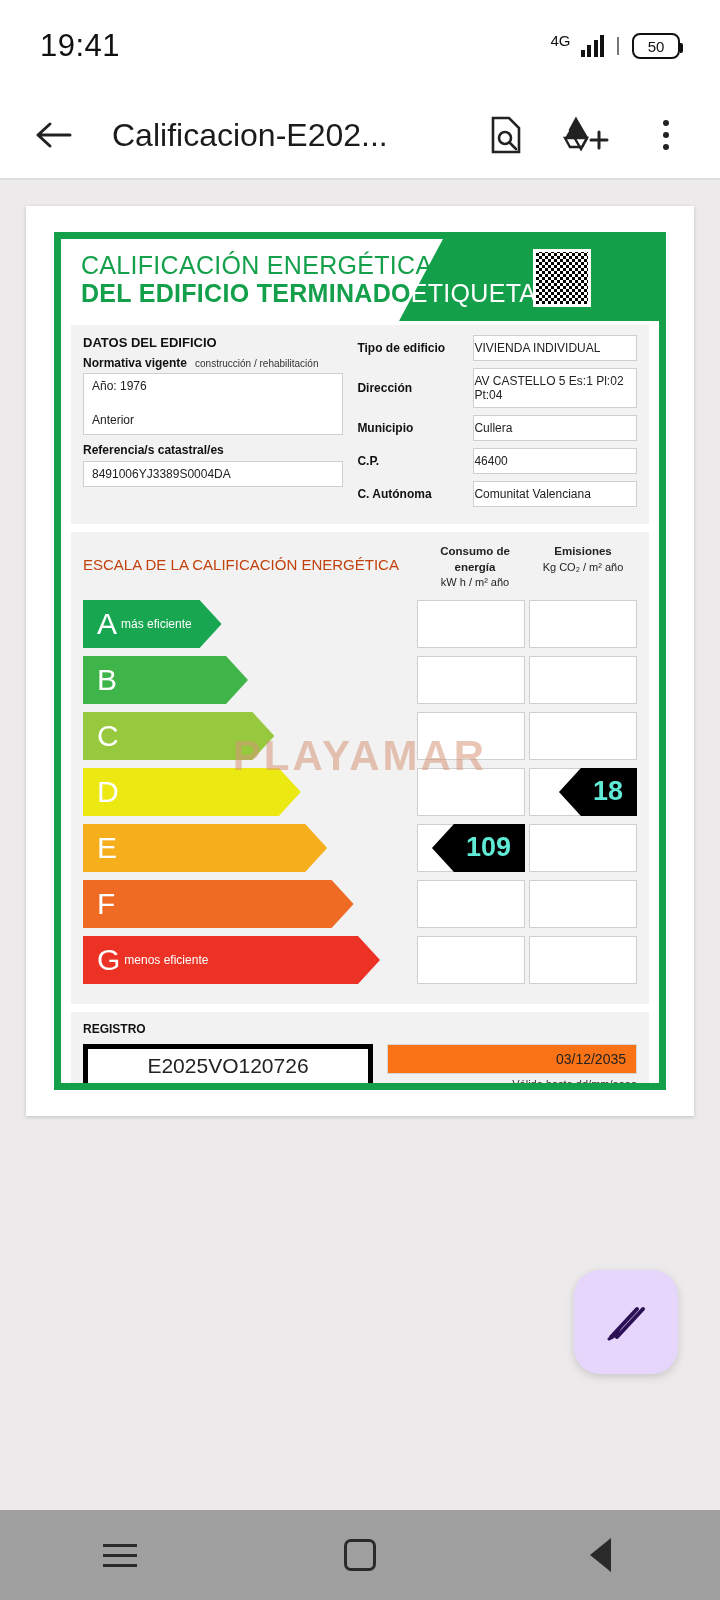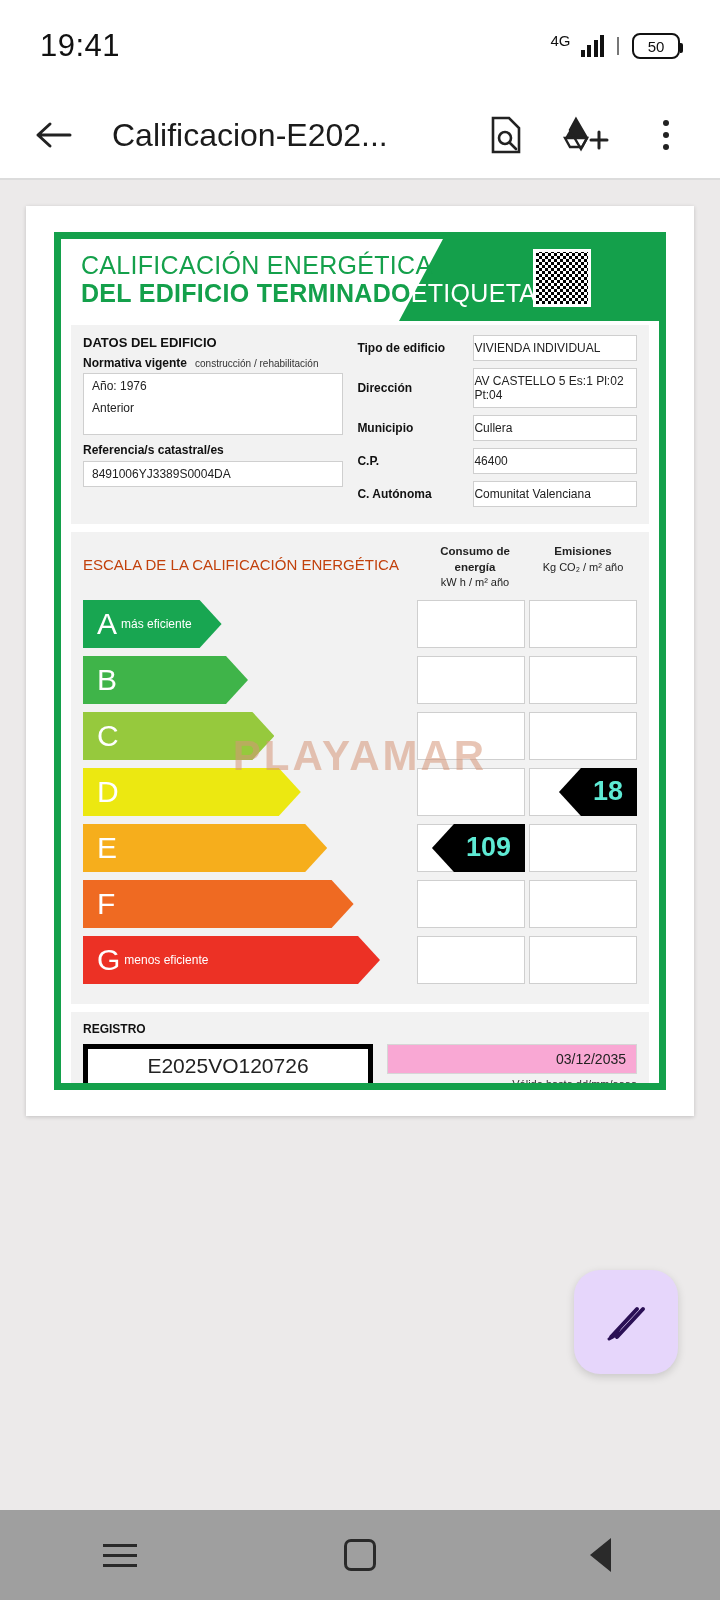--- a/index.html
+++ b/index.html
@@ -138,21 +138,21 @@
   .reg-panel { background: #f2f2f2; margin: 8px 10px 0 10px; padding: 10px 12px 12px; }
   .reg-title { font-size: 12px; font-weight: bold; color: #111; margin-bottom: 8px; }
   .reg-row { display: flex; gap: 14px; align-items: flex-start; }
   .reg-code {
     flex: 1; background: #ffffff; border: 5px solid #000000; height: 44px;
     display: flex; align-items: center; justify-content: center;
     font-size: 21px; color: #222;
   }
   .reg-date-wrap { width: 250px; }
   .reg-date {
-    background: #f9a8d4; border: 1px solid #d6d6d6; height: 30px;
+    background: #f97316; border: 1px solid #d6d6d6; height: 30px;
     display: flex; align-items: center; justify-content: flex-end;
     padding-right: 10px; font-size: 14px; color: #222;
   }
   .reg-valid { text-align: right; font-size: 11px; color: #333; margin-top: 4px; }
 
   
   .fab {
     position: absolute; right: 42px; bottom: 190px; width: 104px; height: 104px;
     background: #e6d6fb; border-radius: 26px;
     display: flex; align-items: center; justify-content: center;
@@ -243,21 +243,21 @@
         <div class="panel">
           <div class="datos">
             <div class="datos-left">
               <div class="sec-title">DATOS DEL EDIFICIO</div>
               <div class="norm-row">
                 <span class="norm-label">Normativa vigente</span>
                 <span class="norm-sub">construcción / rehabilitación</span>
               </div>
               <div class="wbox tall">
                 <div>Año: 1976</div>
-                <div style="margin-top:8px">Anterior</div>
+                <div style="margin-top:20px">Anterior</div>
               </div>
               <div class="ref-title">Referencia/s catastral/es</div>
               <div class="wbox">8491006YJ3389S0004DA</div>
             </div>
             <div class="datos-right">
               <div class="field-row">
                 <span class="field-label">Tipo de edificio</span>
                 <span class="field-val">VIVIENDA INDIVIDUAL</span>
               </div>
               <div class="field-row">

